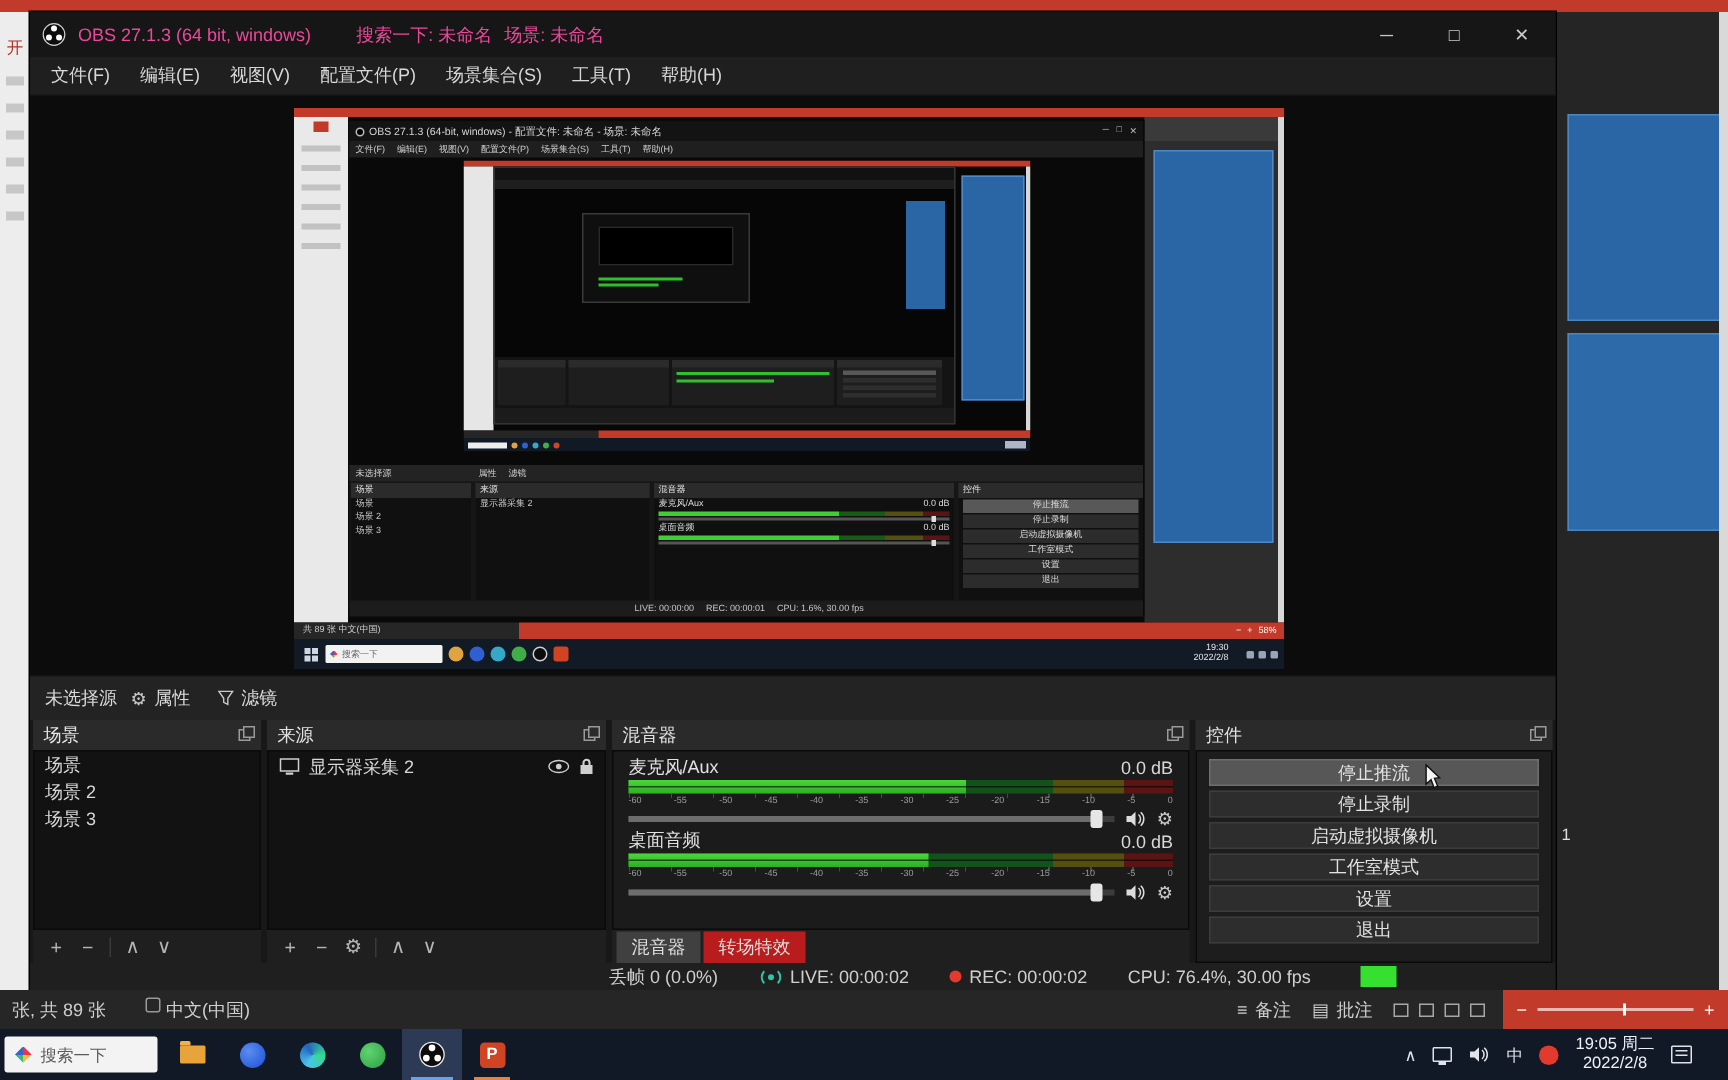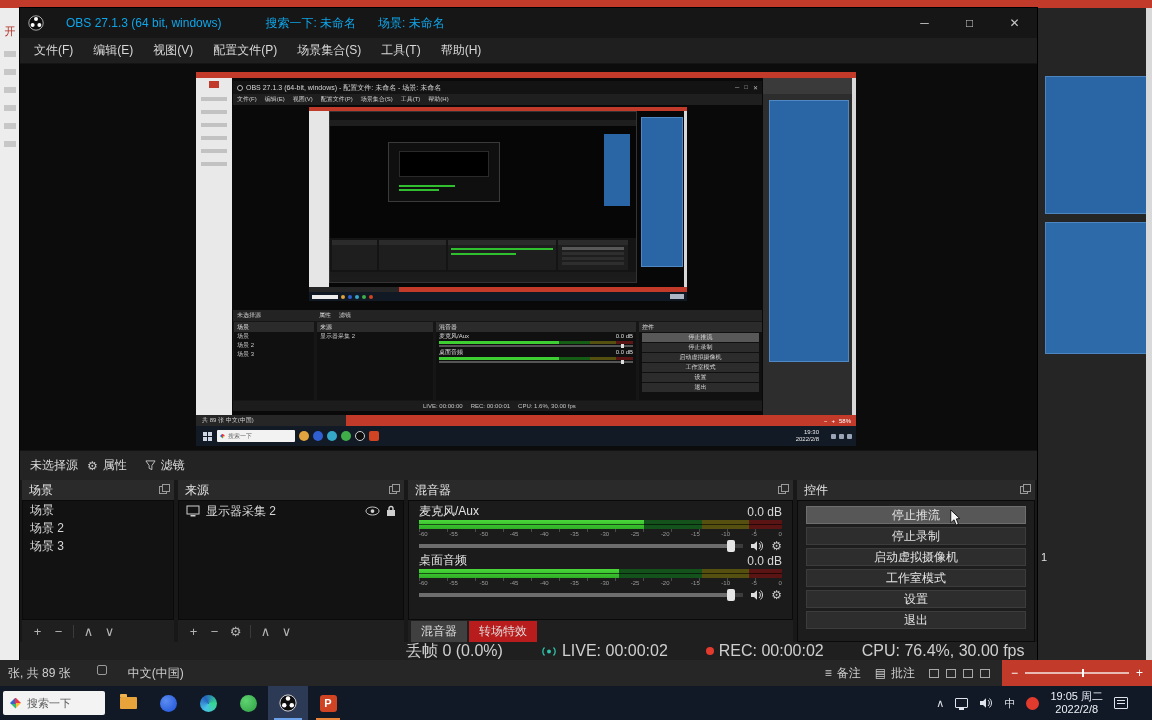--- a/index.html
+++ b/index.html
@@ -15,21 +15,21 @@
   .bg-left .bar{width:12px;height:6px;background:#c7c7c7;margin:12px auto 0;}
   .bg-right{left:1037px;top:8px;width:115px;height:652px;background:#252525;}
   .slideA{left:8px;top:68px;width:102px;height:138px;background:#2a66a5;border:1px solid #4d86bf;}
   .slideB{left:8px;top:214px;width:102px;height:132px;background:#2d6aa9;border:1px solid #4d86bf;}
   .bg-right-scroll{right:0;top:0;width:6px;height:652px;background:#d9d9d9;}
   .bg-right-num{left:4px;top:543px;font-size:11px;color:#e0e0e0;}
 
   
   .obs{left:20px;top:8px;width:1017px;height:652px;background:#1f1f1f;box-shadow:0 0 0 1px #000;}
   .titlebar{left:0;top:0;width:100%;height:30px;background:#161616;display:flex;align-items:center;gap:8px;padding-left:8px;}
-  .titlebar .t{font-size:12px;color:#0ea5e9;white-space:nowrap;margin-left:14px;}
+  .titlebar .t{font-size:12px;color:#ec4899;white-space:nowrap;}
   .titlebar .sp{width:14px;}
   .tb-btns{margin-left:auto;display:flex;height:30px;}
   .tb-btn{width:45px;height:30px;line-height:30px;text-align:center;font-size:12px;color:#c9c9c9;}
   .menubar{left:0;top:30px;width:100%;height:26px;background:#1f1f1f;border-bottom:1px solid #141414;display:flex;align-items:center;padding-left:4px;}
   .menu-item{padding:0 10px;font-size:12px;color:#d8d8d8;}
 
   .preview-band{left:0;top:56px;width:1017px;height:386px;background:#0c0c0c;}
   .capture{left:176px;top:8px;width:660px;height:374px;background:#090909;overflow:hidden;}
 
   
@@ -79,21 +79,21 @@
 
   
   .ctl-body{background:#1d1d1d;display:flex;flex-direction:column;gap:3px;padding:5px 8px;}
   .ctl-btn{height:18px;background:#2d2d2d;border:1px solid #3c3c3c;color:#e3e3e3;font-size:12px;
     display:flex;align-items:center;justify-content:center;position:relative;}
   .ctl-btn.active{background:#575757;border-color:#6e6e6e;}
   .cursor{position:absolute;right:64px;top:2px;width:12px;height:18px;}
 
   
   .statusbar{left:0;top:634px;width:1017px;height:18px;background:#1f1f1f;display:flex;align-items:center;
-    font-size:16px;color:#cfcfcf;padding-left:386px;gap:38px;white-space:nowrap;}
+    font-size:12px;color:#cfcfcf;padding-left:386px;gap:27px;white-space:nowrap;}
   .st-item{display:flex;align-items:center;gap:5px;}
   .rec-dot{width:8px;height:8px;border-radius:50%;background:#e23b2e;}
   .green-sq{width:24px;height:14px;background:#35e030;margin-left:6px;}
 
   
   .c-red{left:0;top:0;width:660px;height:6px;background:#c13a2a;}
   .c-left{left:0;top:6px;width:36px;height:337px;background:#e9e9e9;}
   .c-left .rs{width:10px;height:7px;background:#c13a2a;margin:3px auto 0;}
   .c-left .bar{width:26px;height:4px;background:#c2c2c2;margin:9px auto 0;}
   .c-right{left:567px;top:6px;width:93px;height:337px;background:#2d2d2d;}
@@ -174,21 +174,21 @@
   .c2-ppt i{width:90px;background:#262626;}
   .c2-ppt b{flex:1;background:#c13a2a;}
   .c2-task{left:0;top:185px;width:378px;height:9px;background:#111925;display:flex;align-items:center;gap:3px;padding:0 3px;}
   .c2-task .p{width:26px;height:4px;background:#eee;}
   .c2-task .d{width:4px;height:4px;border-radius:50%;}
   .c2-task .clk{margin-left:auto;width:14px;height:5px;background:#aeb6c6;}
 
   
   .ppt-bar{left:0;top:660px;width:1152px;height:26px;background:#262626;display:flex;align-items:center;font-size:12px;color:#cfcfcf;}
   .ppt-bar .info{margin-left:8px;white-space:nowrap;}
-  .ppt-bar .lang{margin-left:26px;display:flex;align-items:flex-start;gap:21px;white-space:nowrap;}
+  .ppt-bar .lang{margin-left:26px;display:flex;align-items:flex-start;gap:4px;white-space:nowrap;}
   .lang-ic{width:10px;height:10px;border:1px solid #9a9a9a;border-radius:2px;}
   .ppt-sp{flex:1;}
   .ppt-btn{display:flex;align-items:center;gap:5px;margin-right:14px;white-space:nowrap;}
   .view-ics{display:flex;gap:7px;margin-right:12px;}
   .view-ics i{width:10px;height:9px;border:1px solid #a8a8a8;}
   .zoom-area{width:150px;height:26px;background:#c13a2a;color:#fff;display:flex;align-items:center;justify-content:space-between;padding:0 9px;}
   .zoom-line{flex:1;height:2px;background:rgba(255,255,255,.65);margin:0 7px;position:relative;}
   .zoom-line i{position:absolute;left:55%;top:-3px;width:2px;height:8px;background:#fff;}
 
   

